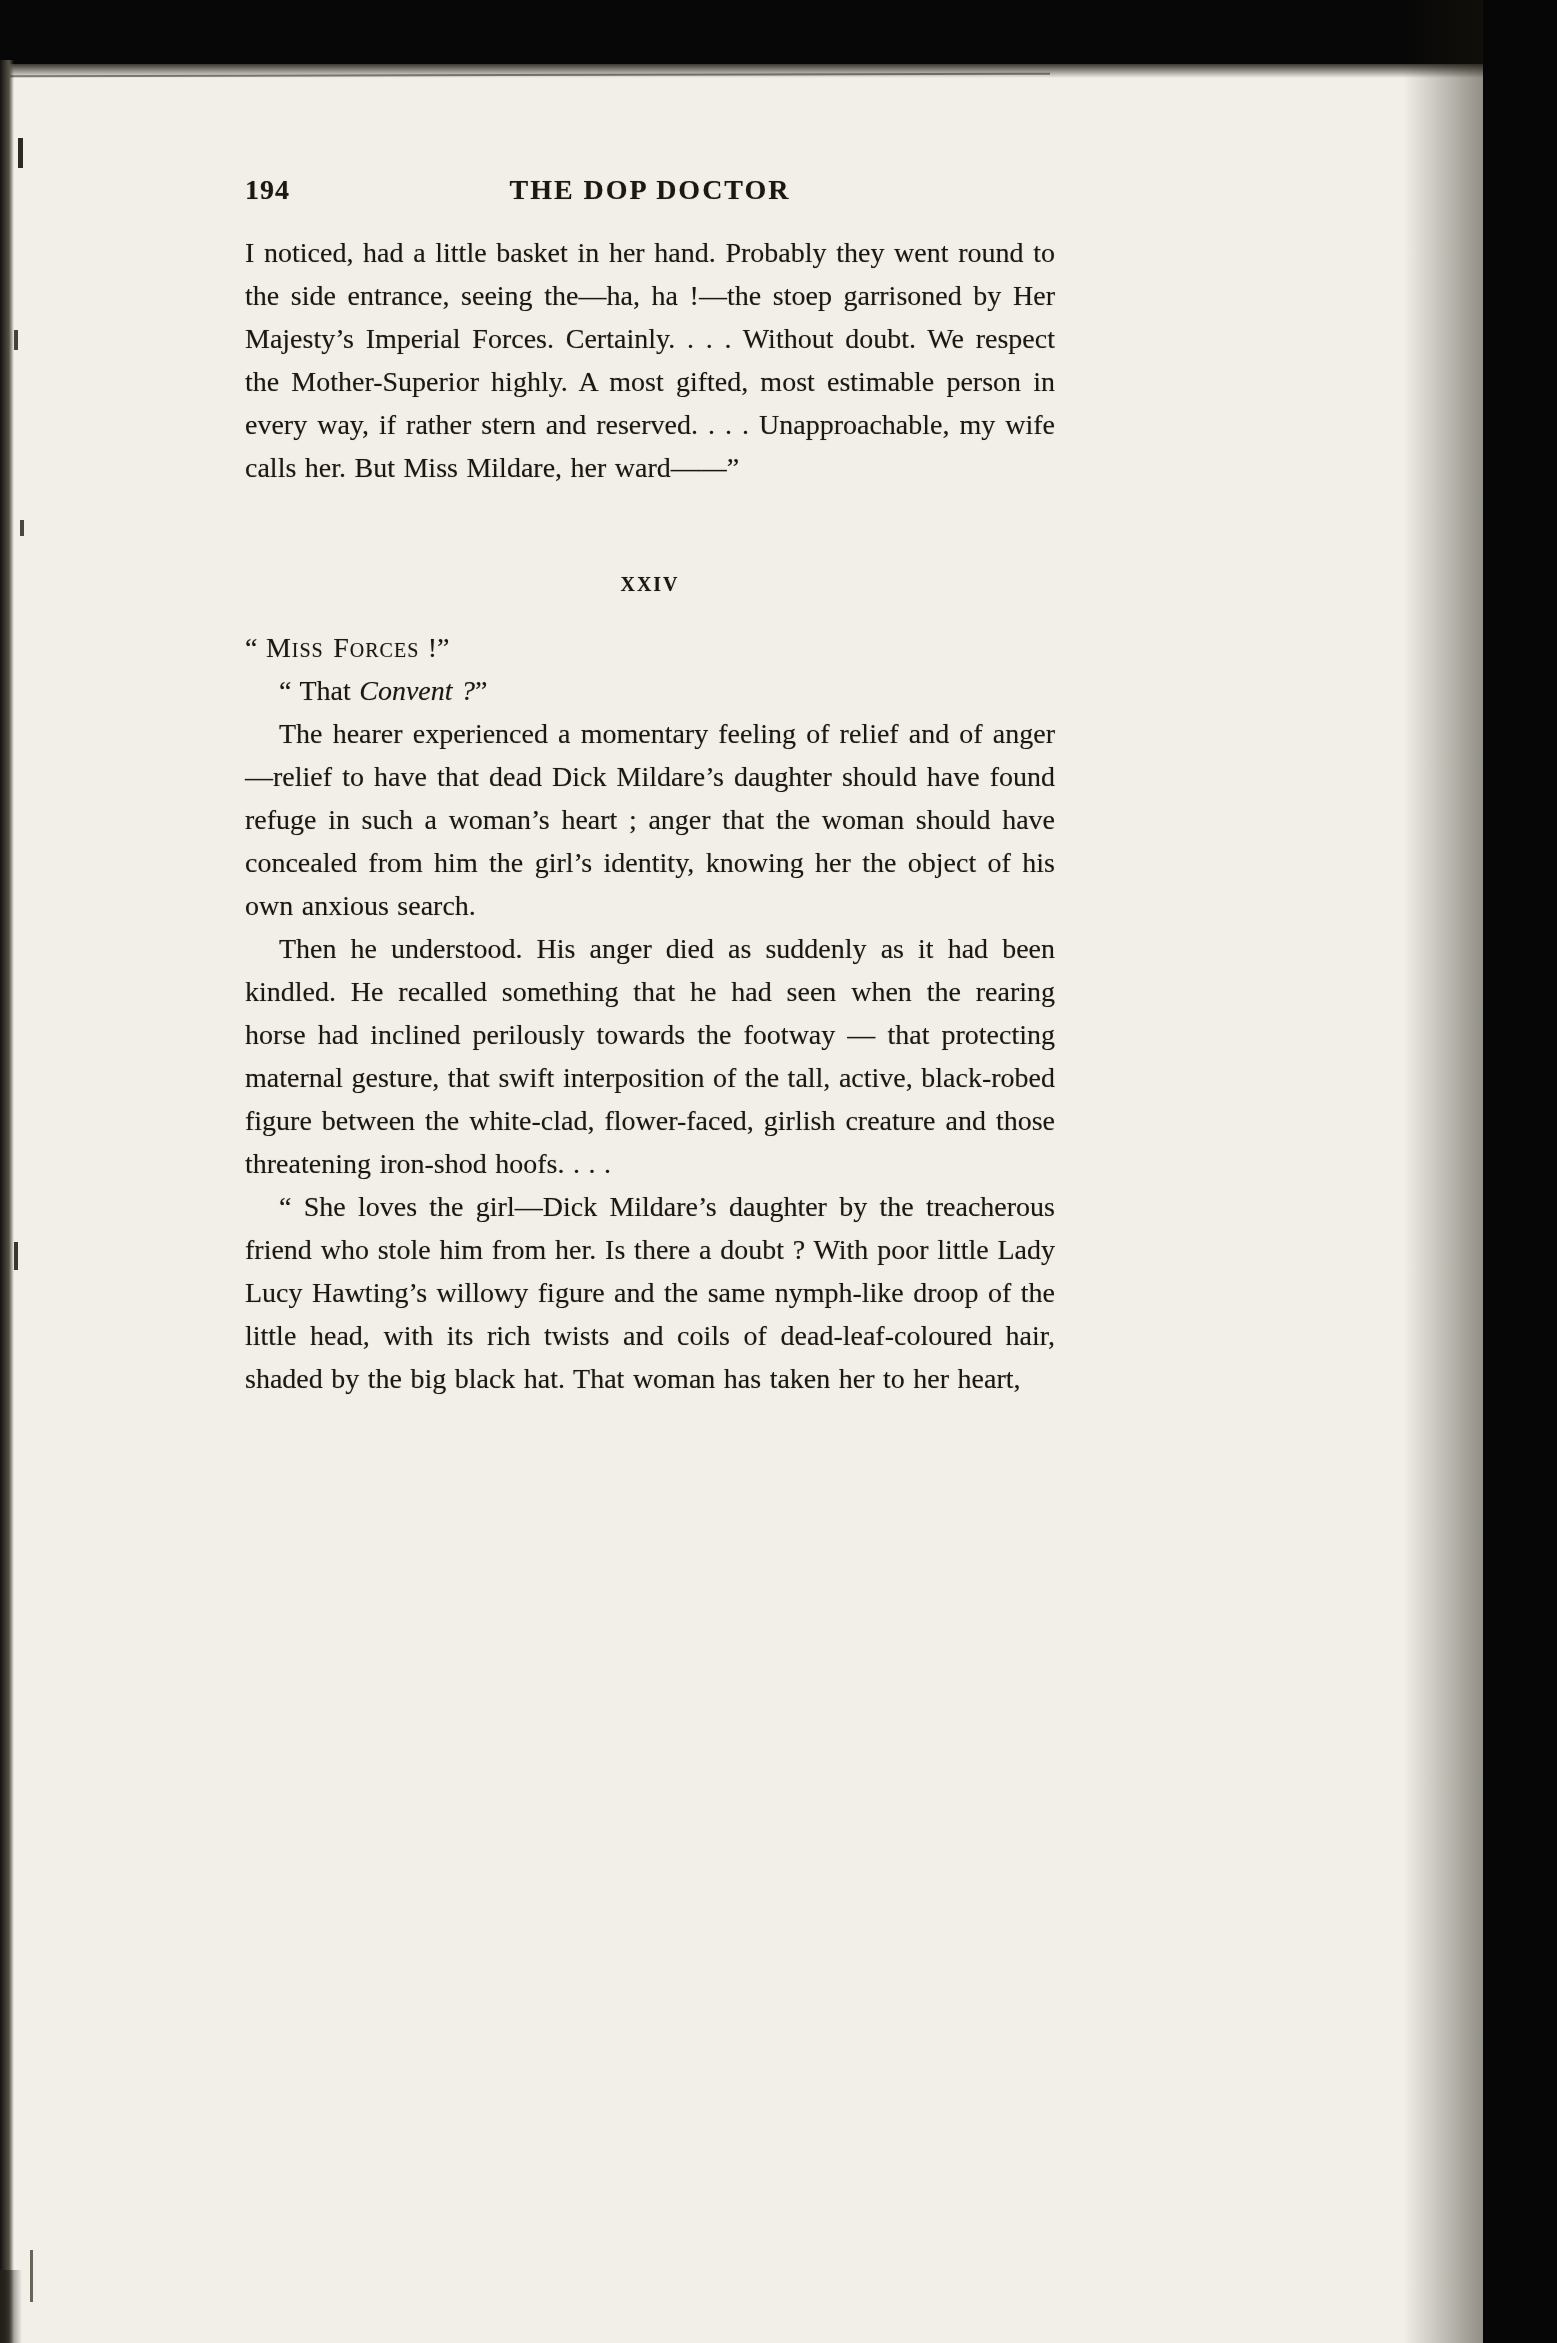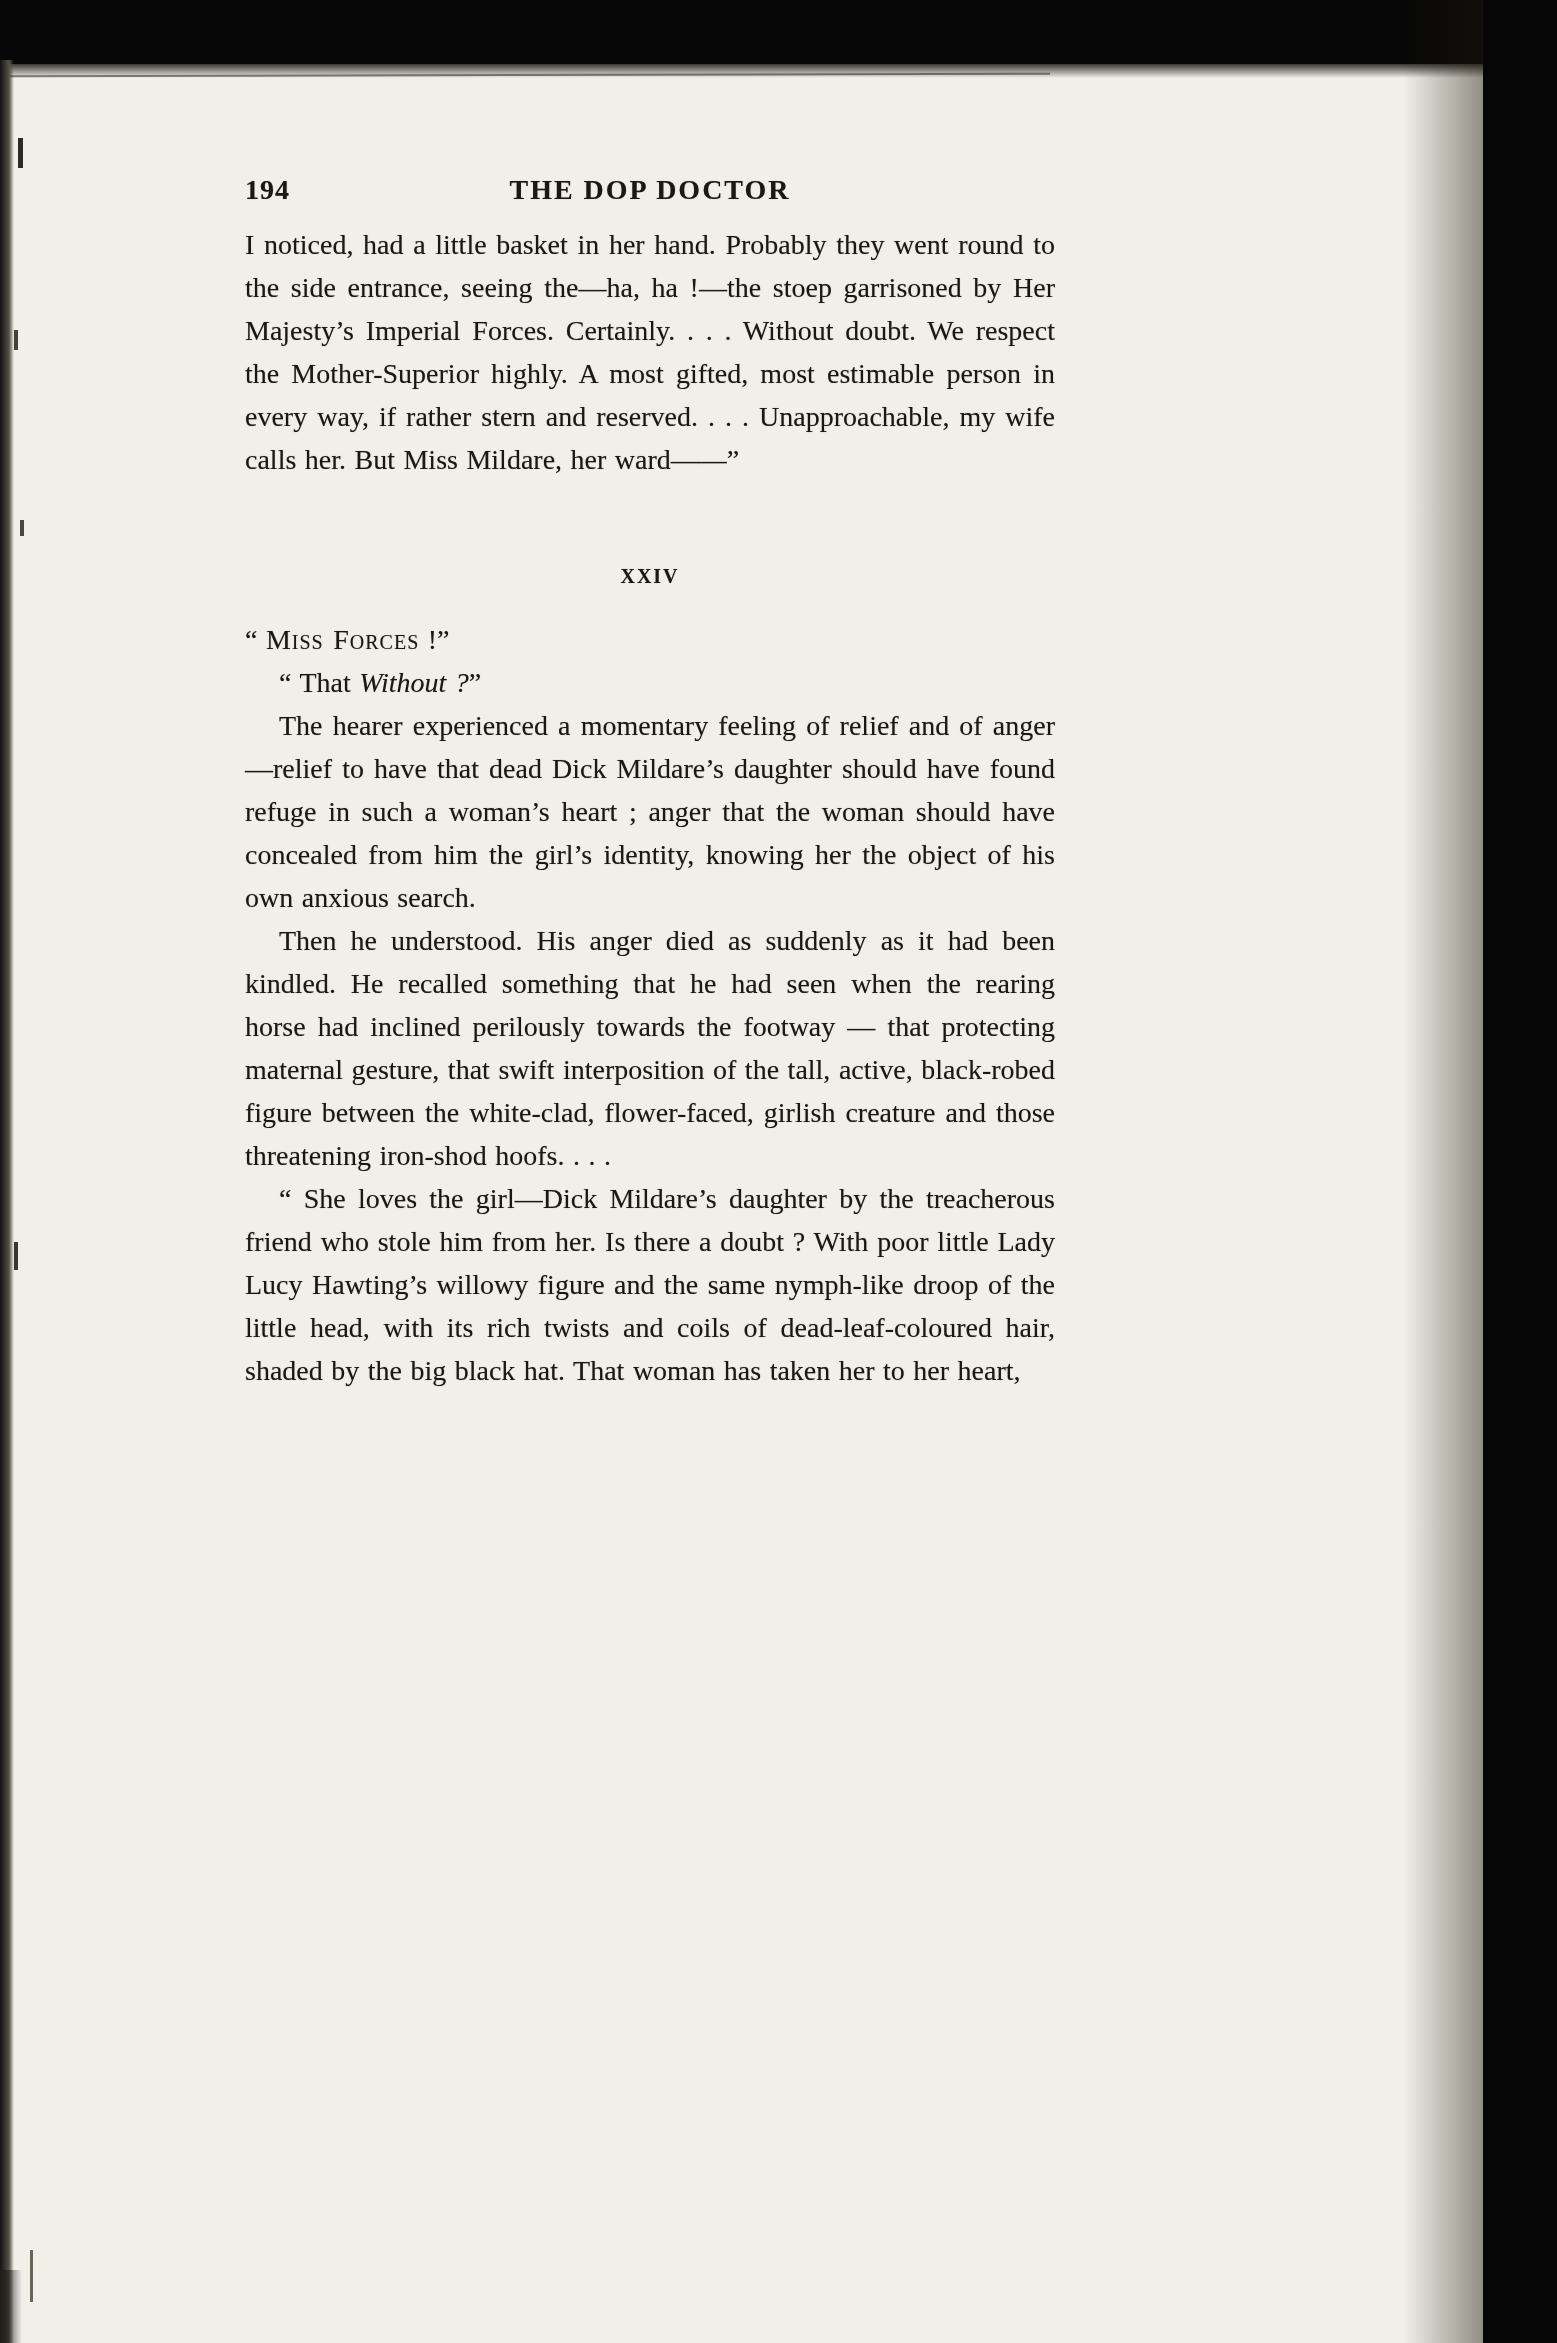--- a/index.html
+++ b/index.html
@@ -63,21 +63,21 @@
     top: 168px;
     width: 810px;
     font-size: 28px;
     line-height: 43px;
     text-align: justify;
     text-shadow: 0 0 1px rgba(25, 18, 8, 0.35);
   }
   .page-header {
     position: relative;
     font-weight: 700;
-    margin-bottom: 12px;
+    margin-bottom: 20px;
     text-align: center;
     letter-spacing: 2px;
   }
   .page-num {
     position: absolute;
     left: 0; top: 0;
     letter-spacing: 1px;
   }
   .para {
     margin: 0;
@@ -122,21 +122,21 @@
       <span class="running-title">THE DOP DOCTOR</span>
     </div>
 
     <p class="para noindent">I noticed, had a little basket in her hand.  Probably they went round to the side entrance, seeing the—ha, ha !—the stoep garrisoned by Her Majesty’s Imperial Forces.  Certainly. . . .  Without doubt.  We respect the Mother-Superior highly.  A most gifted, most estimable person in every way, if rather stern and reserved. . . .  Unapproachable, my wife calls her.  But Miss Mildare, her ward——”</p>
 
     <h2 class="chapter">XXIV</h2>
 
     <p class="para noindent"><span>“ </span><span class="sc">Miss Forces</span><span> !”</span></p>
 
 
-    <p class="para"><span>“ That </span><em class="ital">Without ?</em><span>”</span></p>
+    <p class="para"><span>“ That </span><em class="ital">Convent ?</em><span>”</span></p>
 
 
     <p class="para">The hearer experienced a momentary feeling of relief and of anger—relief to have that dead Dick Mildare’s daughter should have found refuge in such a woman’s heart ; anger that the woman should have concealed from him the girl’s identity, knowing her the object of his own anxious search.</p>
 
     <p class="para">Then he understood.  His anger died as suddenly as it had been kindled.  He recalled something that he had seen when the rearing horse had inclined perilously towards the footway — that protecting maternal gesture, that swift interposition of the tall, active, black-robed figure between the white-clad, flower-faced, girlish creature and those threatening iron-shod hoofs. . . .</p>
 
     <p class="para">“ She loves the girl—Dick Mildare’s daughter by the treacherous friend who stole him from her.  Is there a doubt ?  With poor little Lady Lucy Hawting’s willowy figure and the same nymph-like droop of the little head, with its rich twists and coils of dead-leaf-coloured hair, shaded by the big black hat.  That woman has taken her to her heart,</p>
 
   </div>
 

